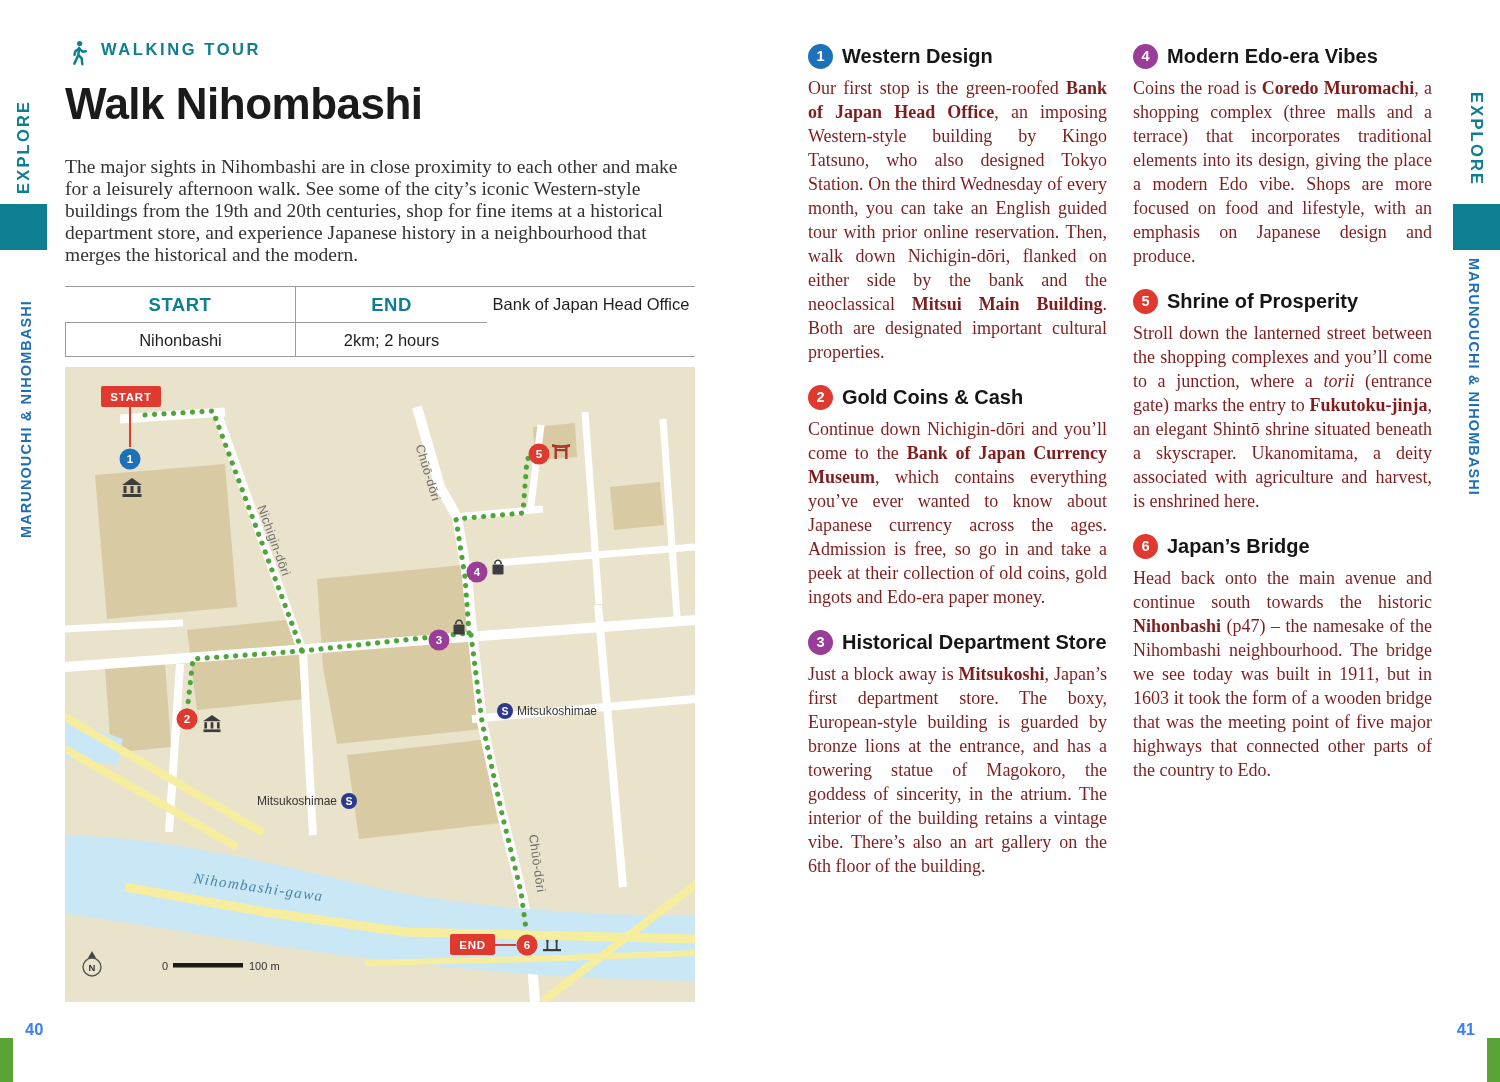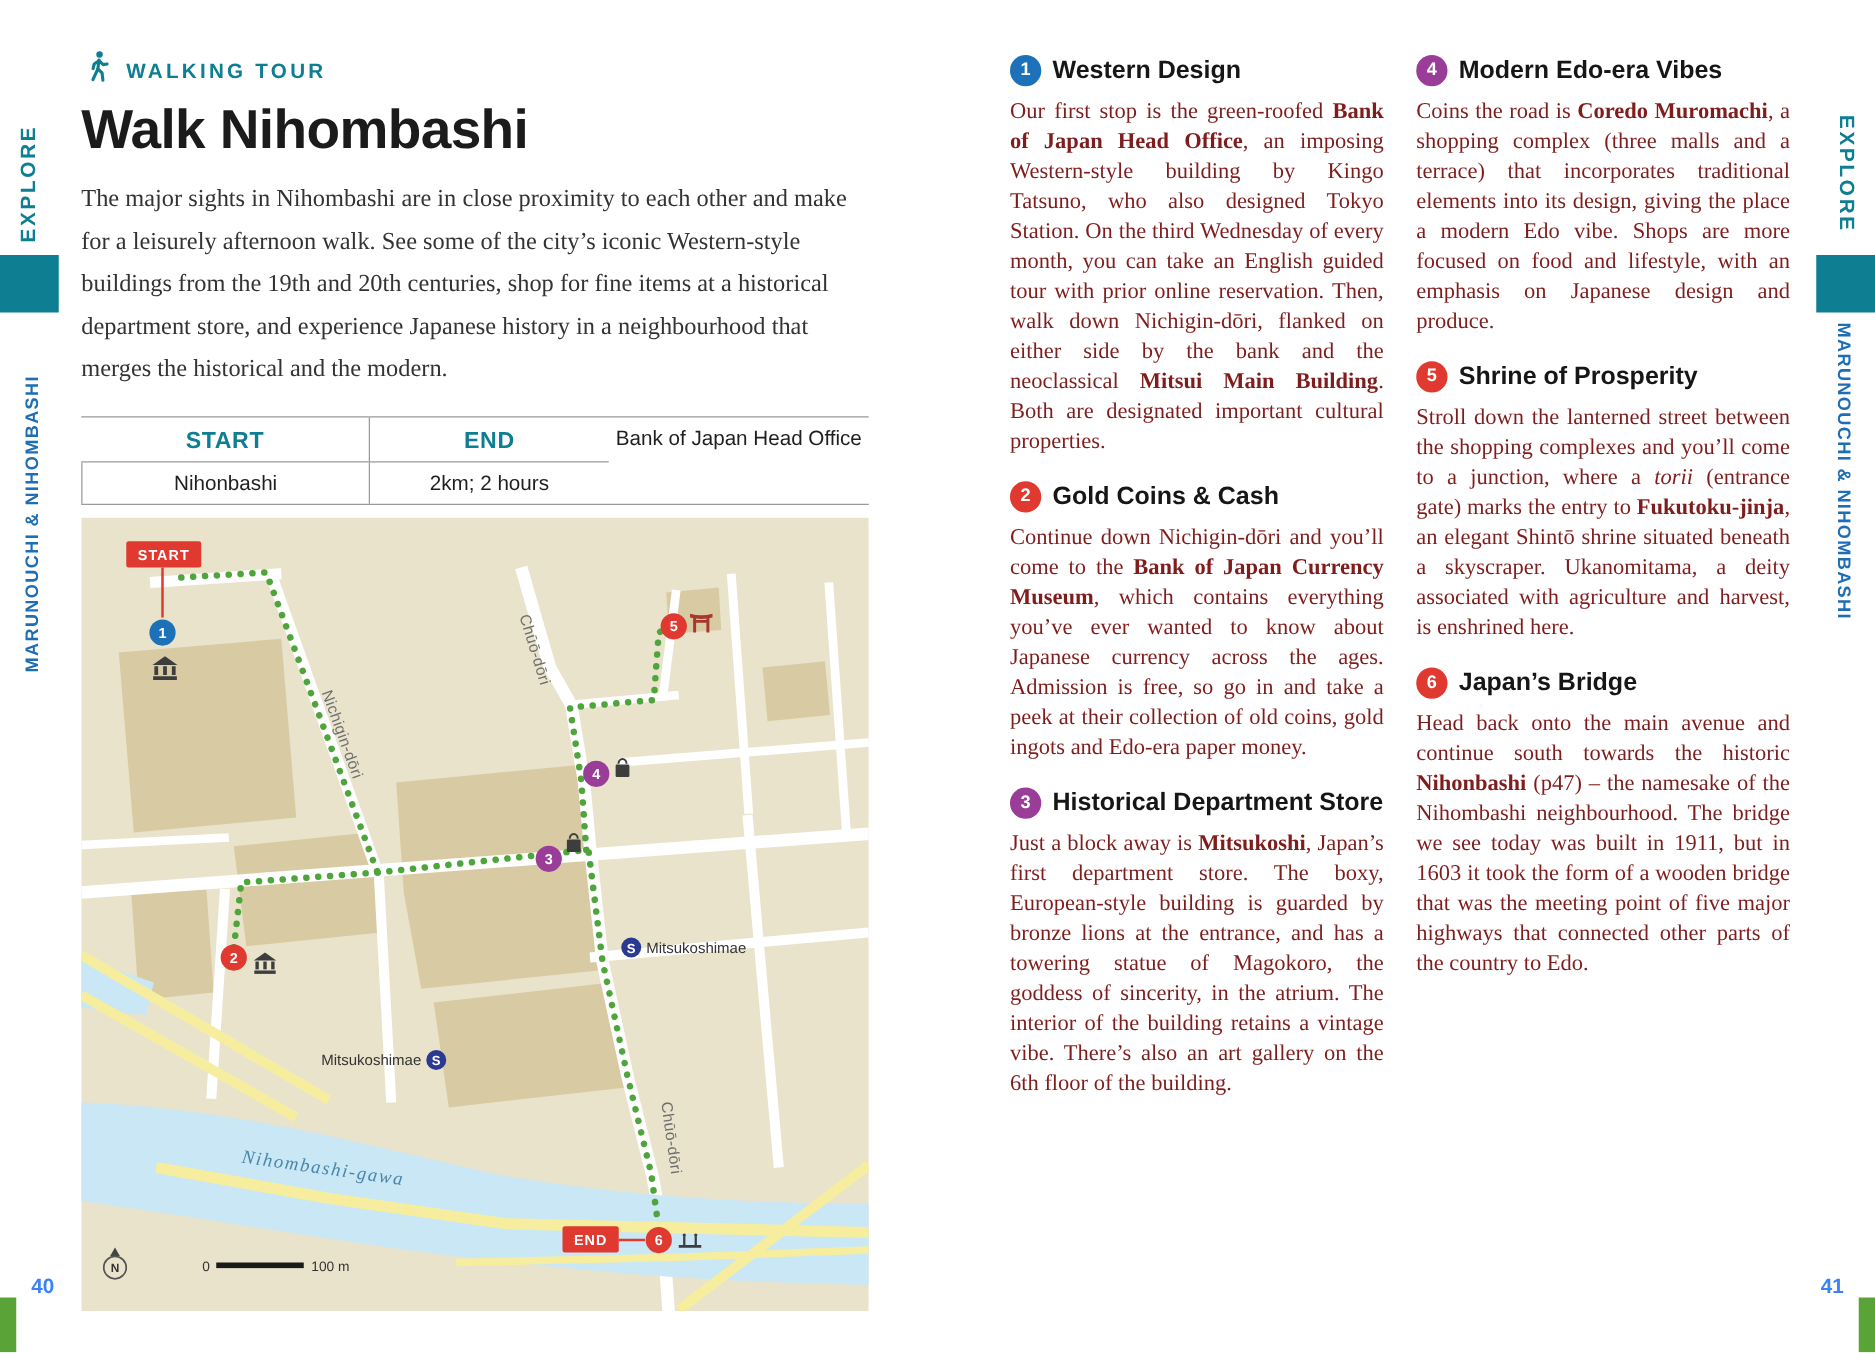--- a/index.html
+++ b/index.html
@@ -15,24 +15,24 @@
   .rail-right{right:14px;} .rail-right2{right:18px;}
   .teal-band{position:absolute;top:204px;width:47px;height:46px;background:#0e7e92;}
   .band-left{left:0;} .band-right{right:0;}
   .corner-green{position:absolute;top:1038px;width:13px;height:44px;background:#5aa336;}
   .green-left{left:0;} .green-right{right:0;}
   .page-num{position:absolute;top:1020px;font-weight:700;font-size:16.5px;color:#3b82f6;}
   .pn-left{left:25px;} .pn-right{right:25px;}
 
   
   .left-col{position:absolute;left:65px;top:40px;width:630px;}
-  .kicker-row{display:flex;align-items:flex-end;gap:9px;margin-bottom:13px;}
+  .kicker-row{display:flex;align-items:flex-start;gap:9px;margin-bottom:13px;}
   .kicker{font-weight:700;font-size:16.5px;letter-spacing:2.6px;color:#0e7e92;}
-  .tour-title{margin:0 0 15px 0;font-size:44px;line-height:48px;font-weight:800;letter-spacing:-0.5px;color:#1b1b1b;}
-  .tour-intro{margin:10px 0 20px 0;font-family:"Liberation Serif",serif;font-size:19.5px;line-height:34px;color:#333;}
+  .tour-title{margin:0 0 28px 0;font-size:44px;line-height:48px;font-weight:800;letter-spacing:-0.5px;color:#1b1b1b;}
+  .tour-intro{margin:10px 0 20px 0;font-family:"Liberation Serif",serif;font-size:19.5px;line-height:22px;color:#333;}
 
   .info-table{display:grid;grid-template-columns:36.5% 30.5% 33%;border-top:1.5px solid #9b9b9b;border-bottom:1.5px solid #9b9b9b;margin-bottom:10px;}
   .info-cell{text-align:center;padding:7px 4px 6px;}
   .info-cell.c2,.info-cell.c3{border-left:1.5px solid #9b9b9b;}
   .info-head{color:#0e7e92;font-weight:700;font-size:18.5px;letter-spacing:.5px;border-bottom:1.5px solid #9b9b9b;}
   .info-val{font-size:16.5px;color:#1f1f1f;padding-top:8px;}
 
   .map-svg{display:block;}
   .map-label{font-family:"Liberation Sans",sans-serif;fill:#6e6e6e;font-size:12.5px;letter-spacing:.4px;}
   .map-marker-num{font-family:"Liberation Sans",sans-serif;font-weight:700;font-size:11.5px;fill:#fff;text-anchor:middle;}

